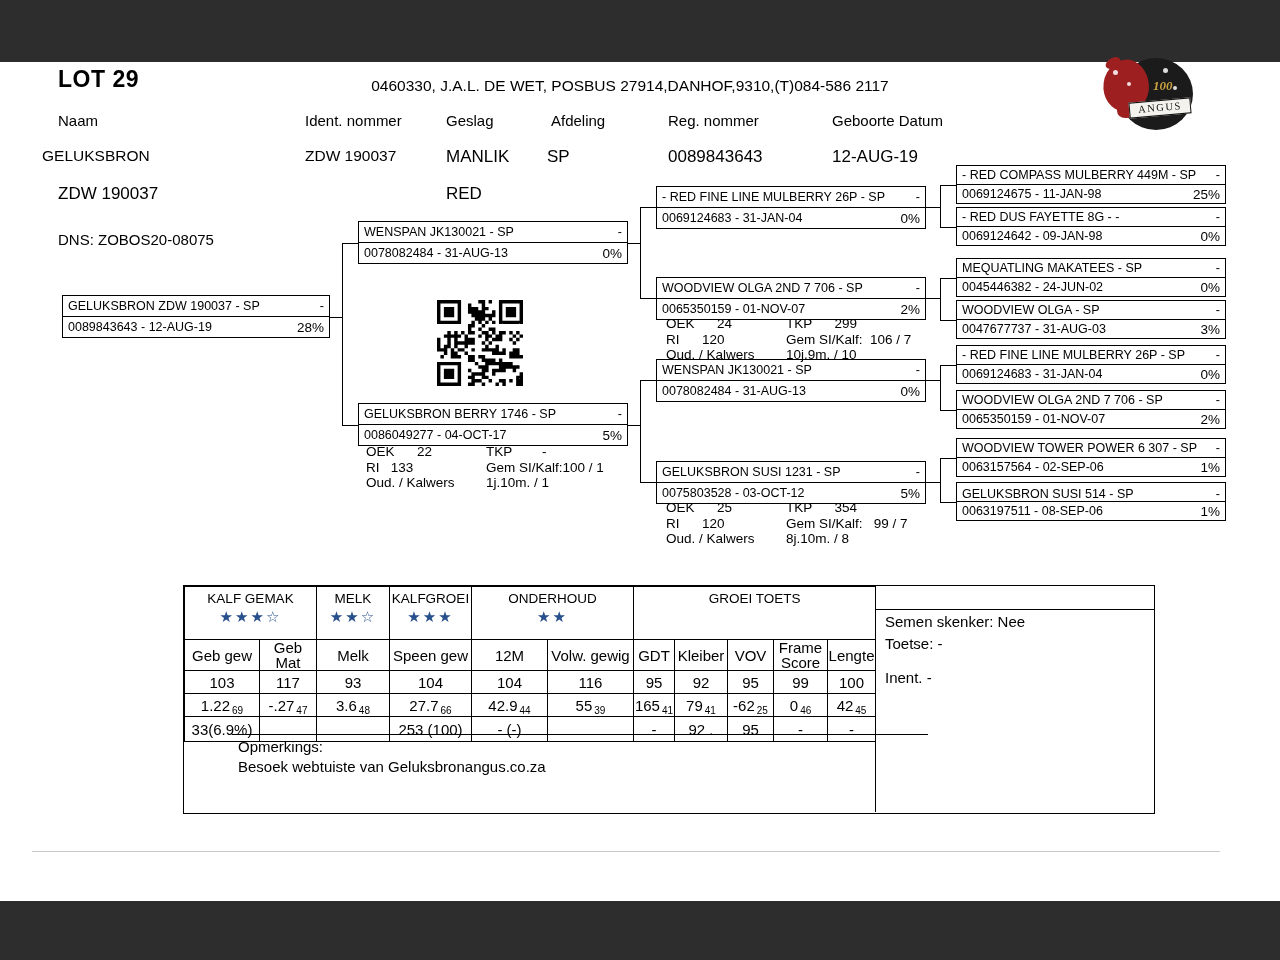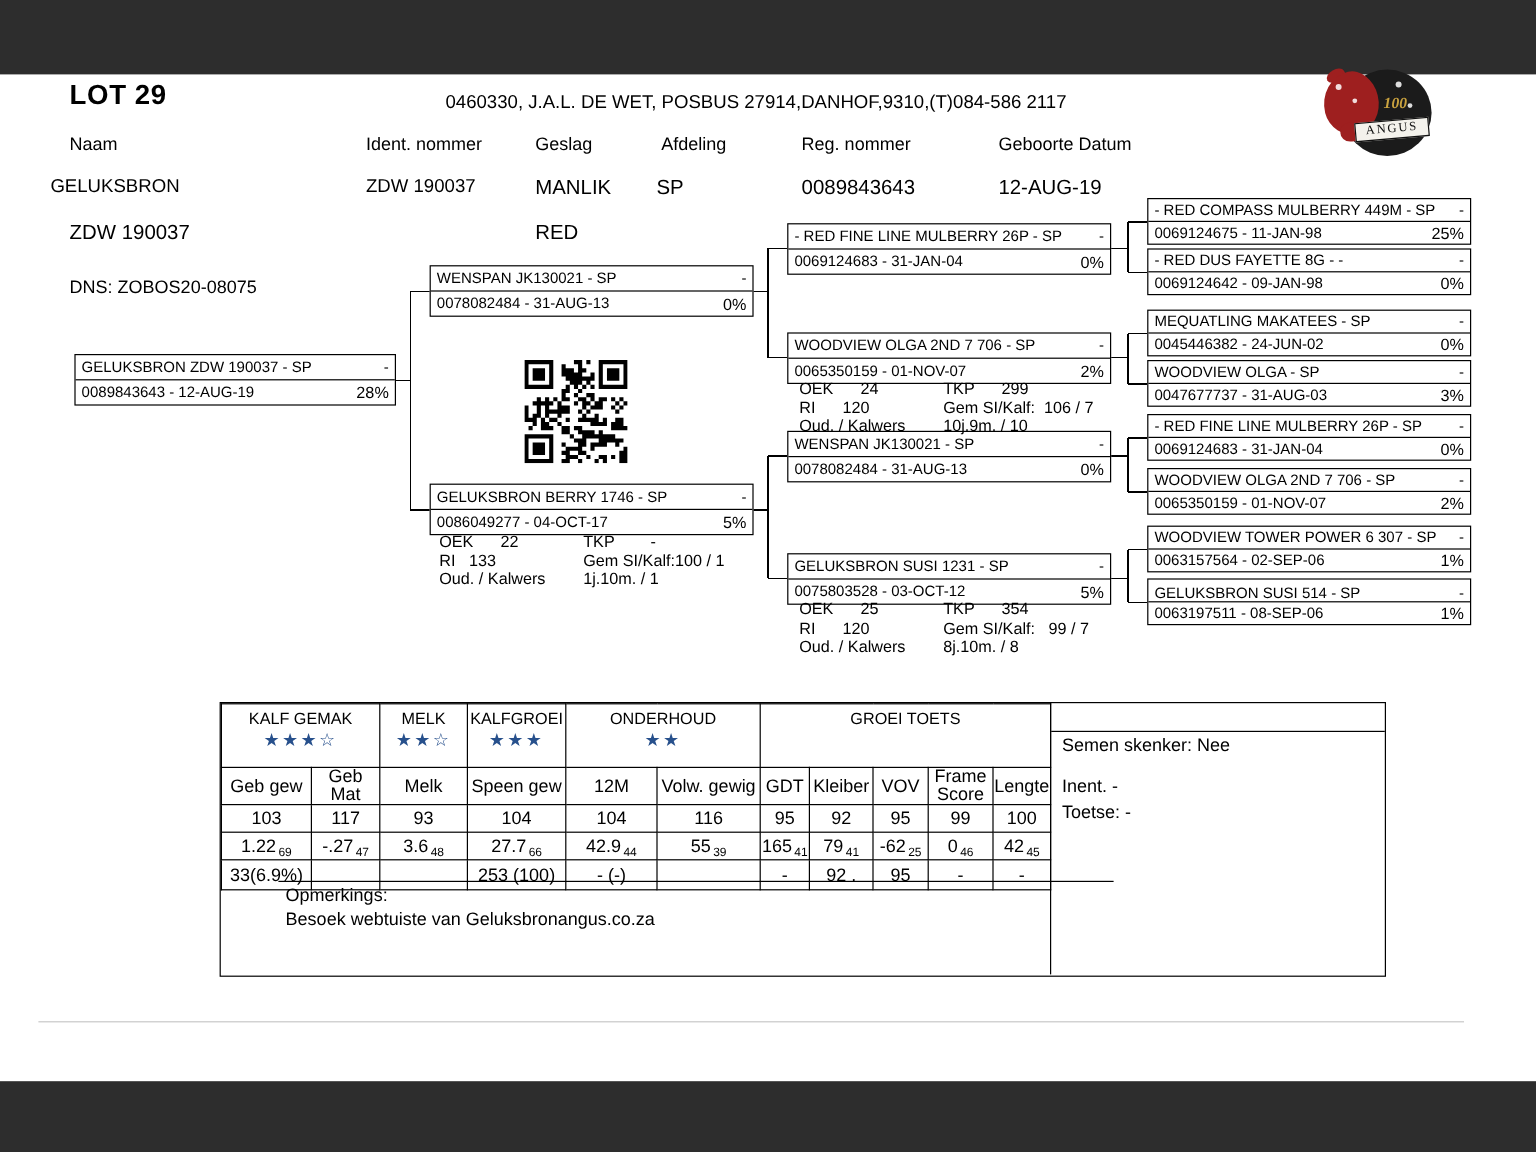--- a/index.html
+++ b/index.html
@@ -377,22 +377,22 @@
         <td class="vw">95</td>
         <td class="vw">-</td>
         <td class="vw">-</td>
       </tr>
     </tbody>
       </table>
 
     <div class="rpanel">
       <div class="strip"></div>
       <div class="ln">Semen skenker: Nee</div>
+      <div class="ln">Toetse: -</div>
       <div class="ln inent">Inent. -</div>
-      <div class="ln">Toetse: -</div>
     </div>
 
     <div class="opmerk">
       <div>Opmerkings:</div>
       <div>Besoek webtuiste van Geluksbronangus.co.za</div>
     </div>
   </div>
 
   <div class="sep" style="left:32px;top:851px;width:1188px;"></div>
 </div>

